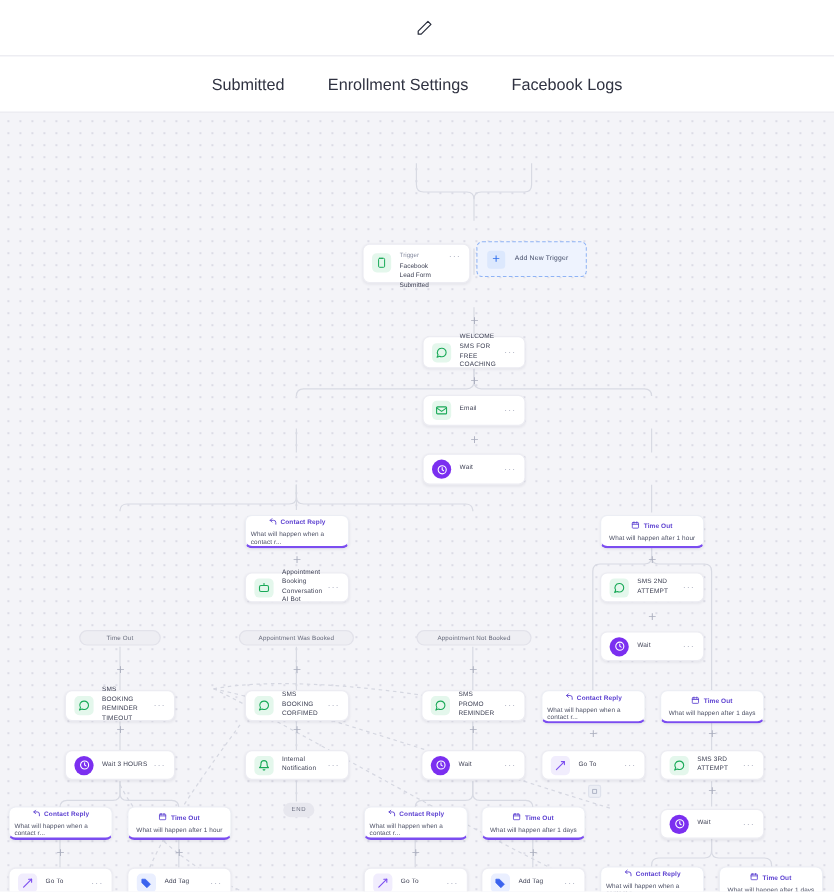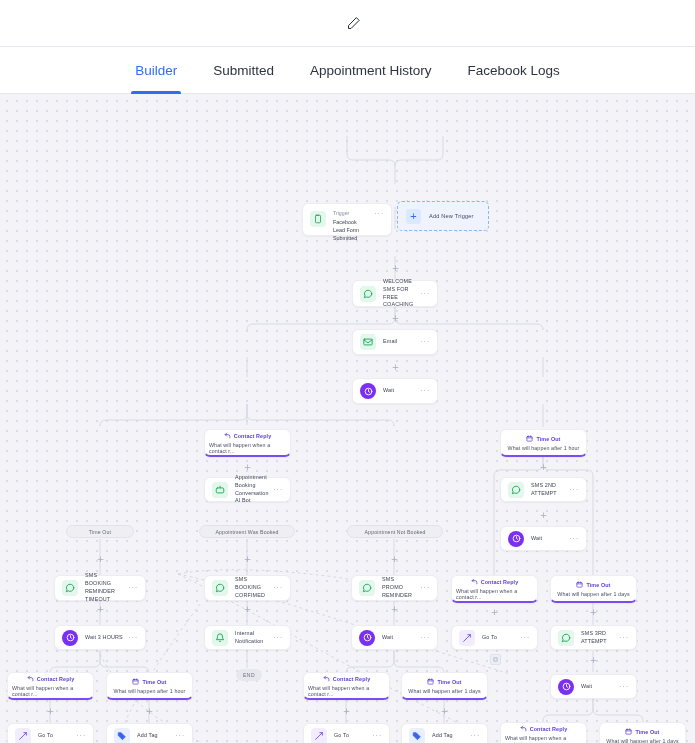--- a/index.html
+++ b/index.html
@@ -134,23 +134,22 @@
 
 <div class="header">
   <span class="edit-icon">
     <svg width="15" height="15" viewBox="0 0 24 24" fill="none" stroke="#262b3a" stroke-width="1.6" stroke-linecap="round" stroke-linejoin="round">
       <path d="M17 3l4 4L8 20H4v-4z"></path>
     </svg>
   </span>
 </div>
 
 <div class="tabbar">
-  <div class="tab active">Builder</div>
   <div class="tab">Submitted</div>
-  <div class="tab">Appointment History</div>
+  <div class="tab">Enrollment Settings</div>
   <div class="tab">Facebook Logs</div>
 </div>
 
 <div class="canvas">
 
   <svg class="layer edges" viewBox="0 0 695 649">
     <g stroke="#d8dae3" stroke-width="1" fill="none">
 
       <path d="M347,42 L347,60 Q347,66 353,66 L389,66 Q395,66 395,72 L395,90"></path>
       <path d="M443,42 L443,60 Q443,66 437,66 L401,66 Q395,66 395,72"></path>

